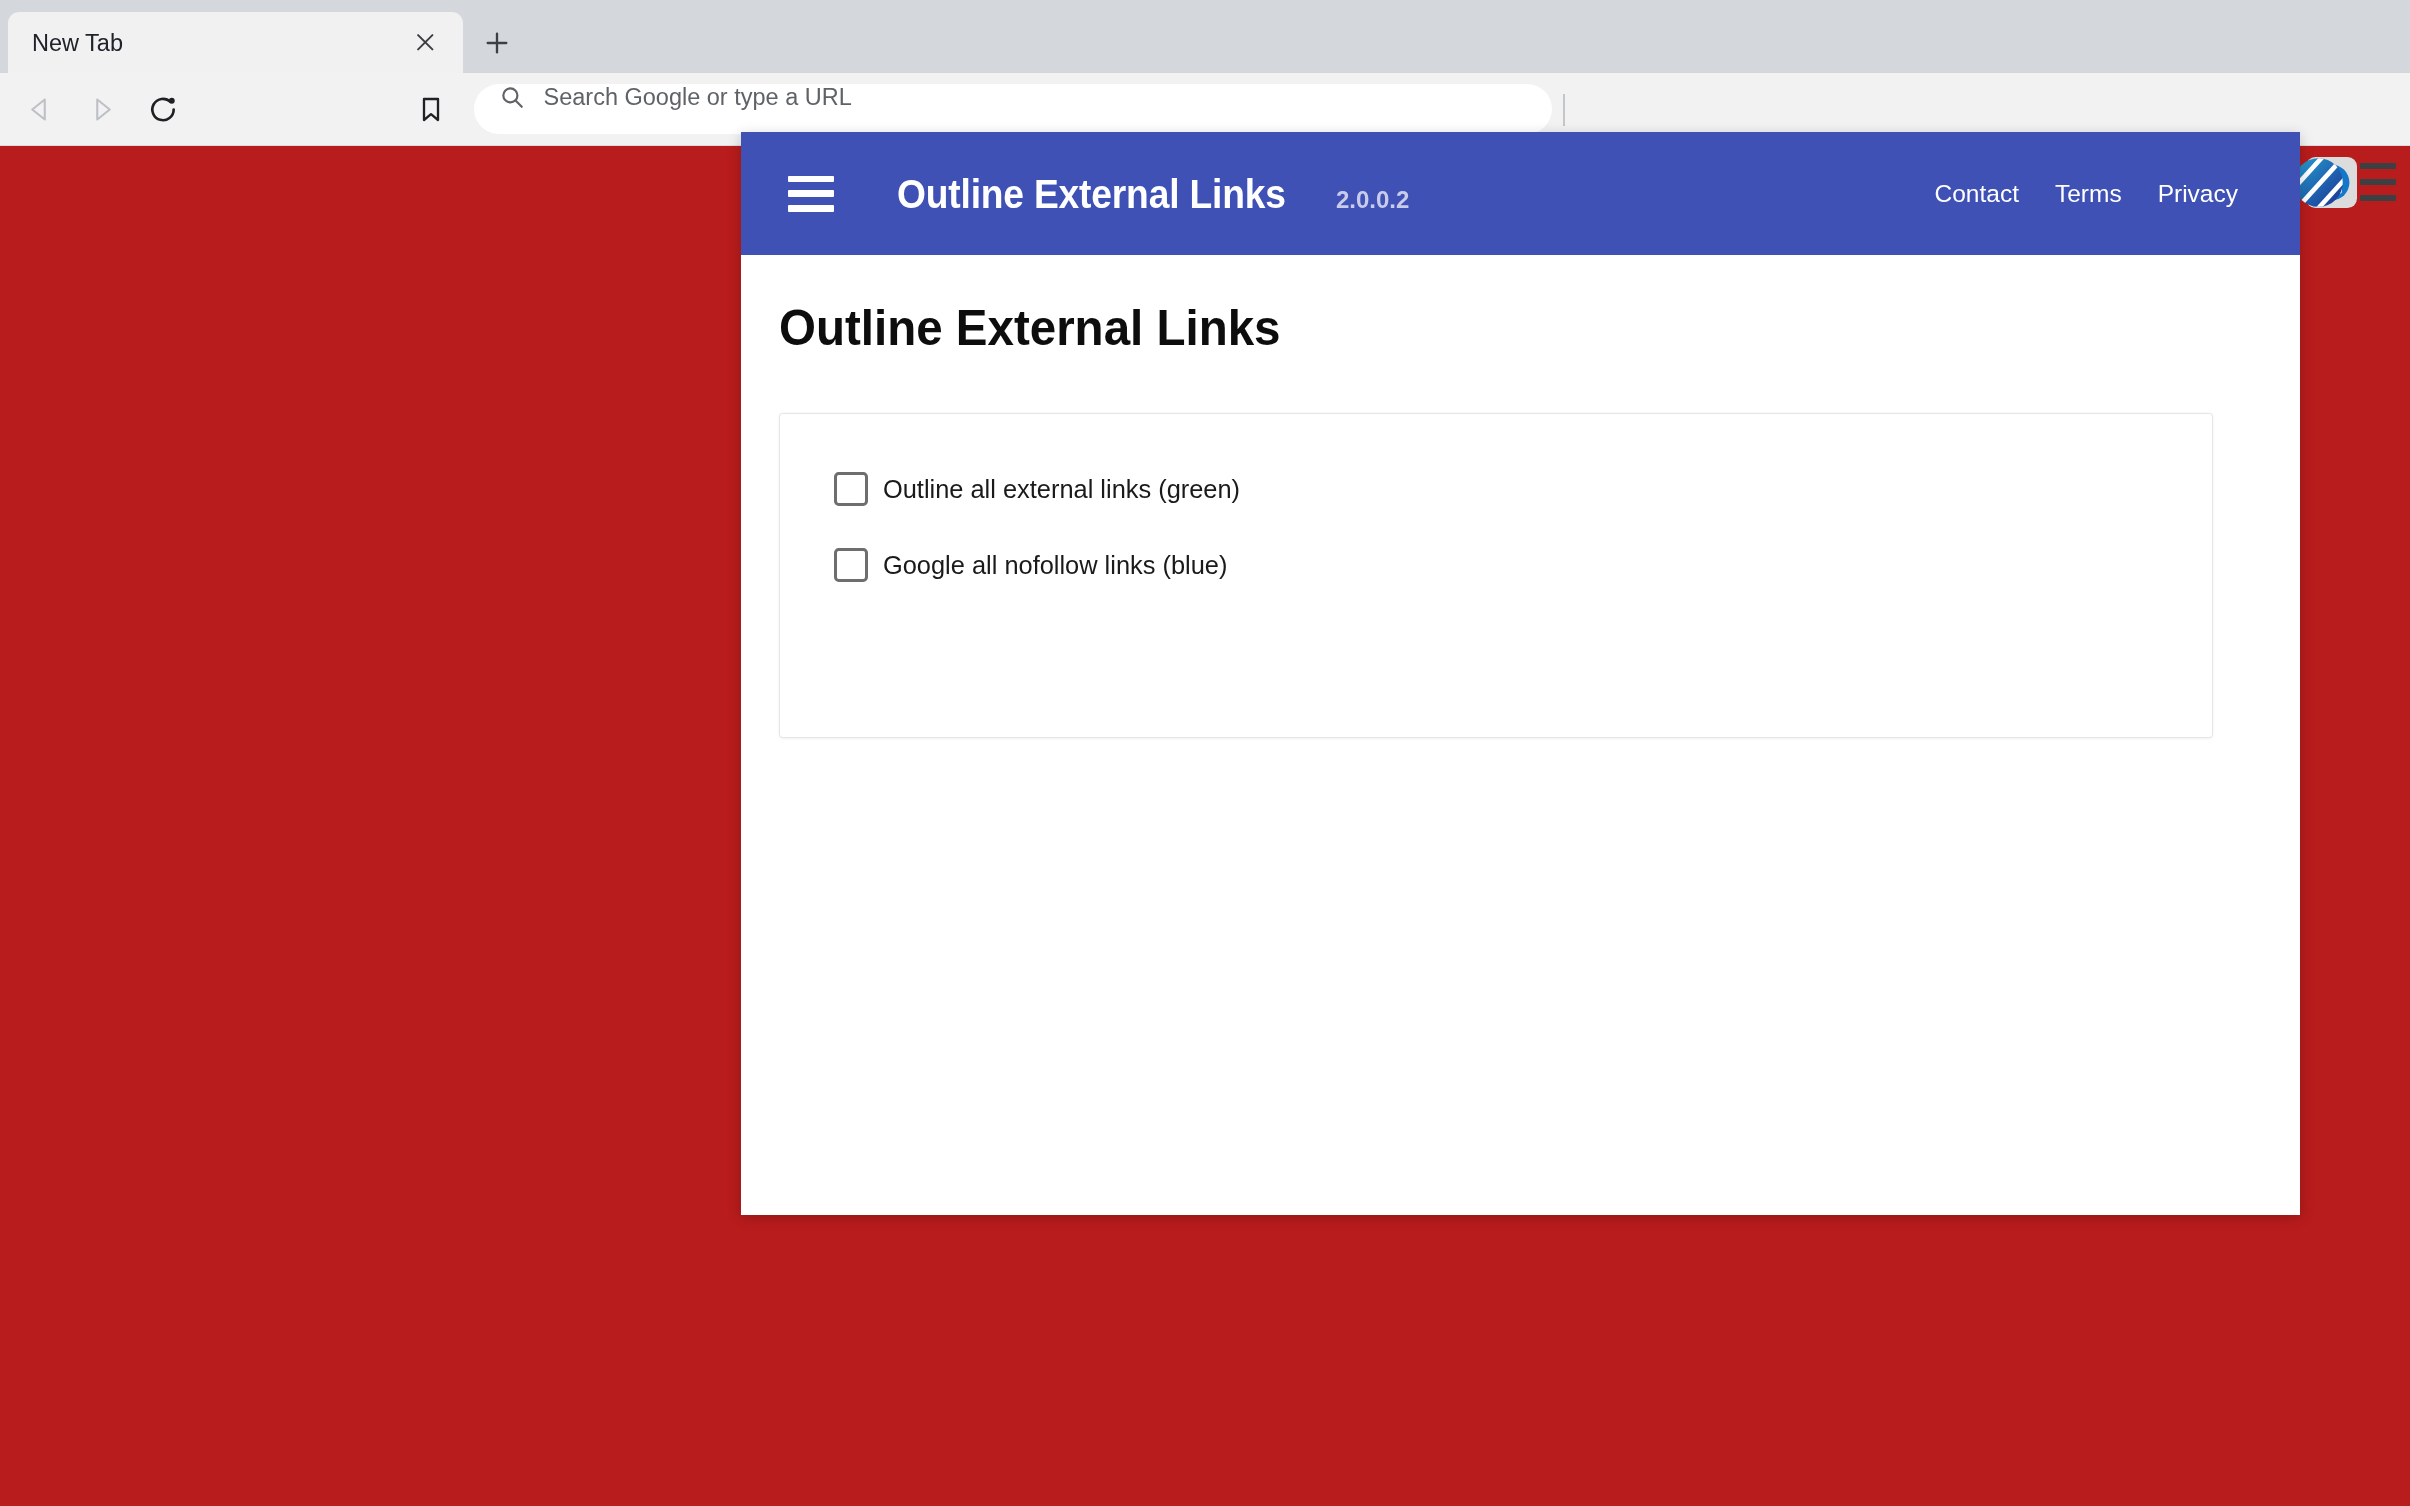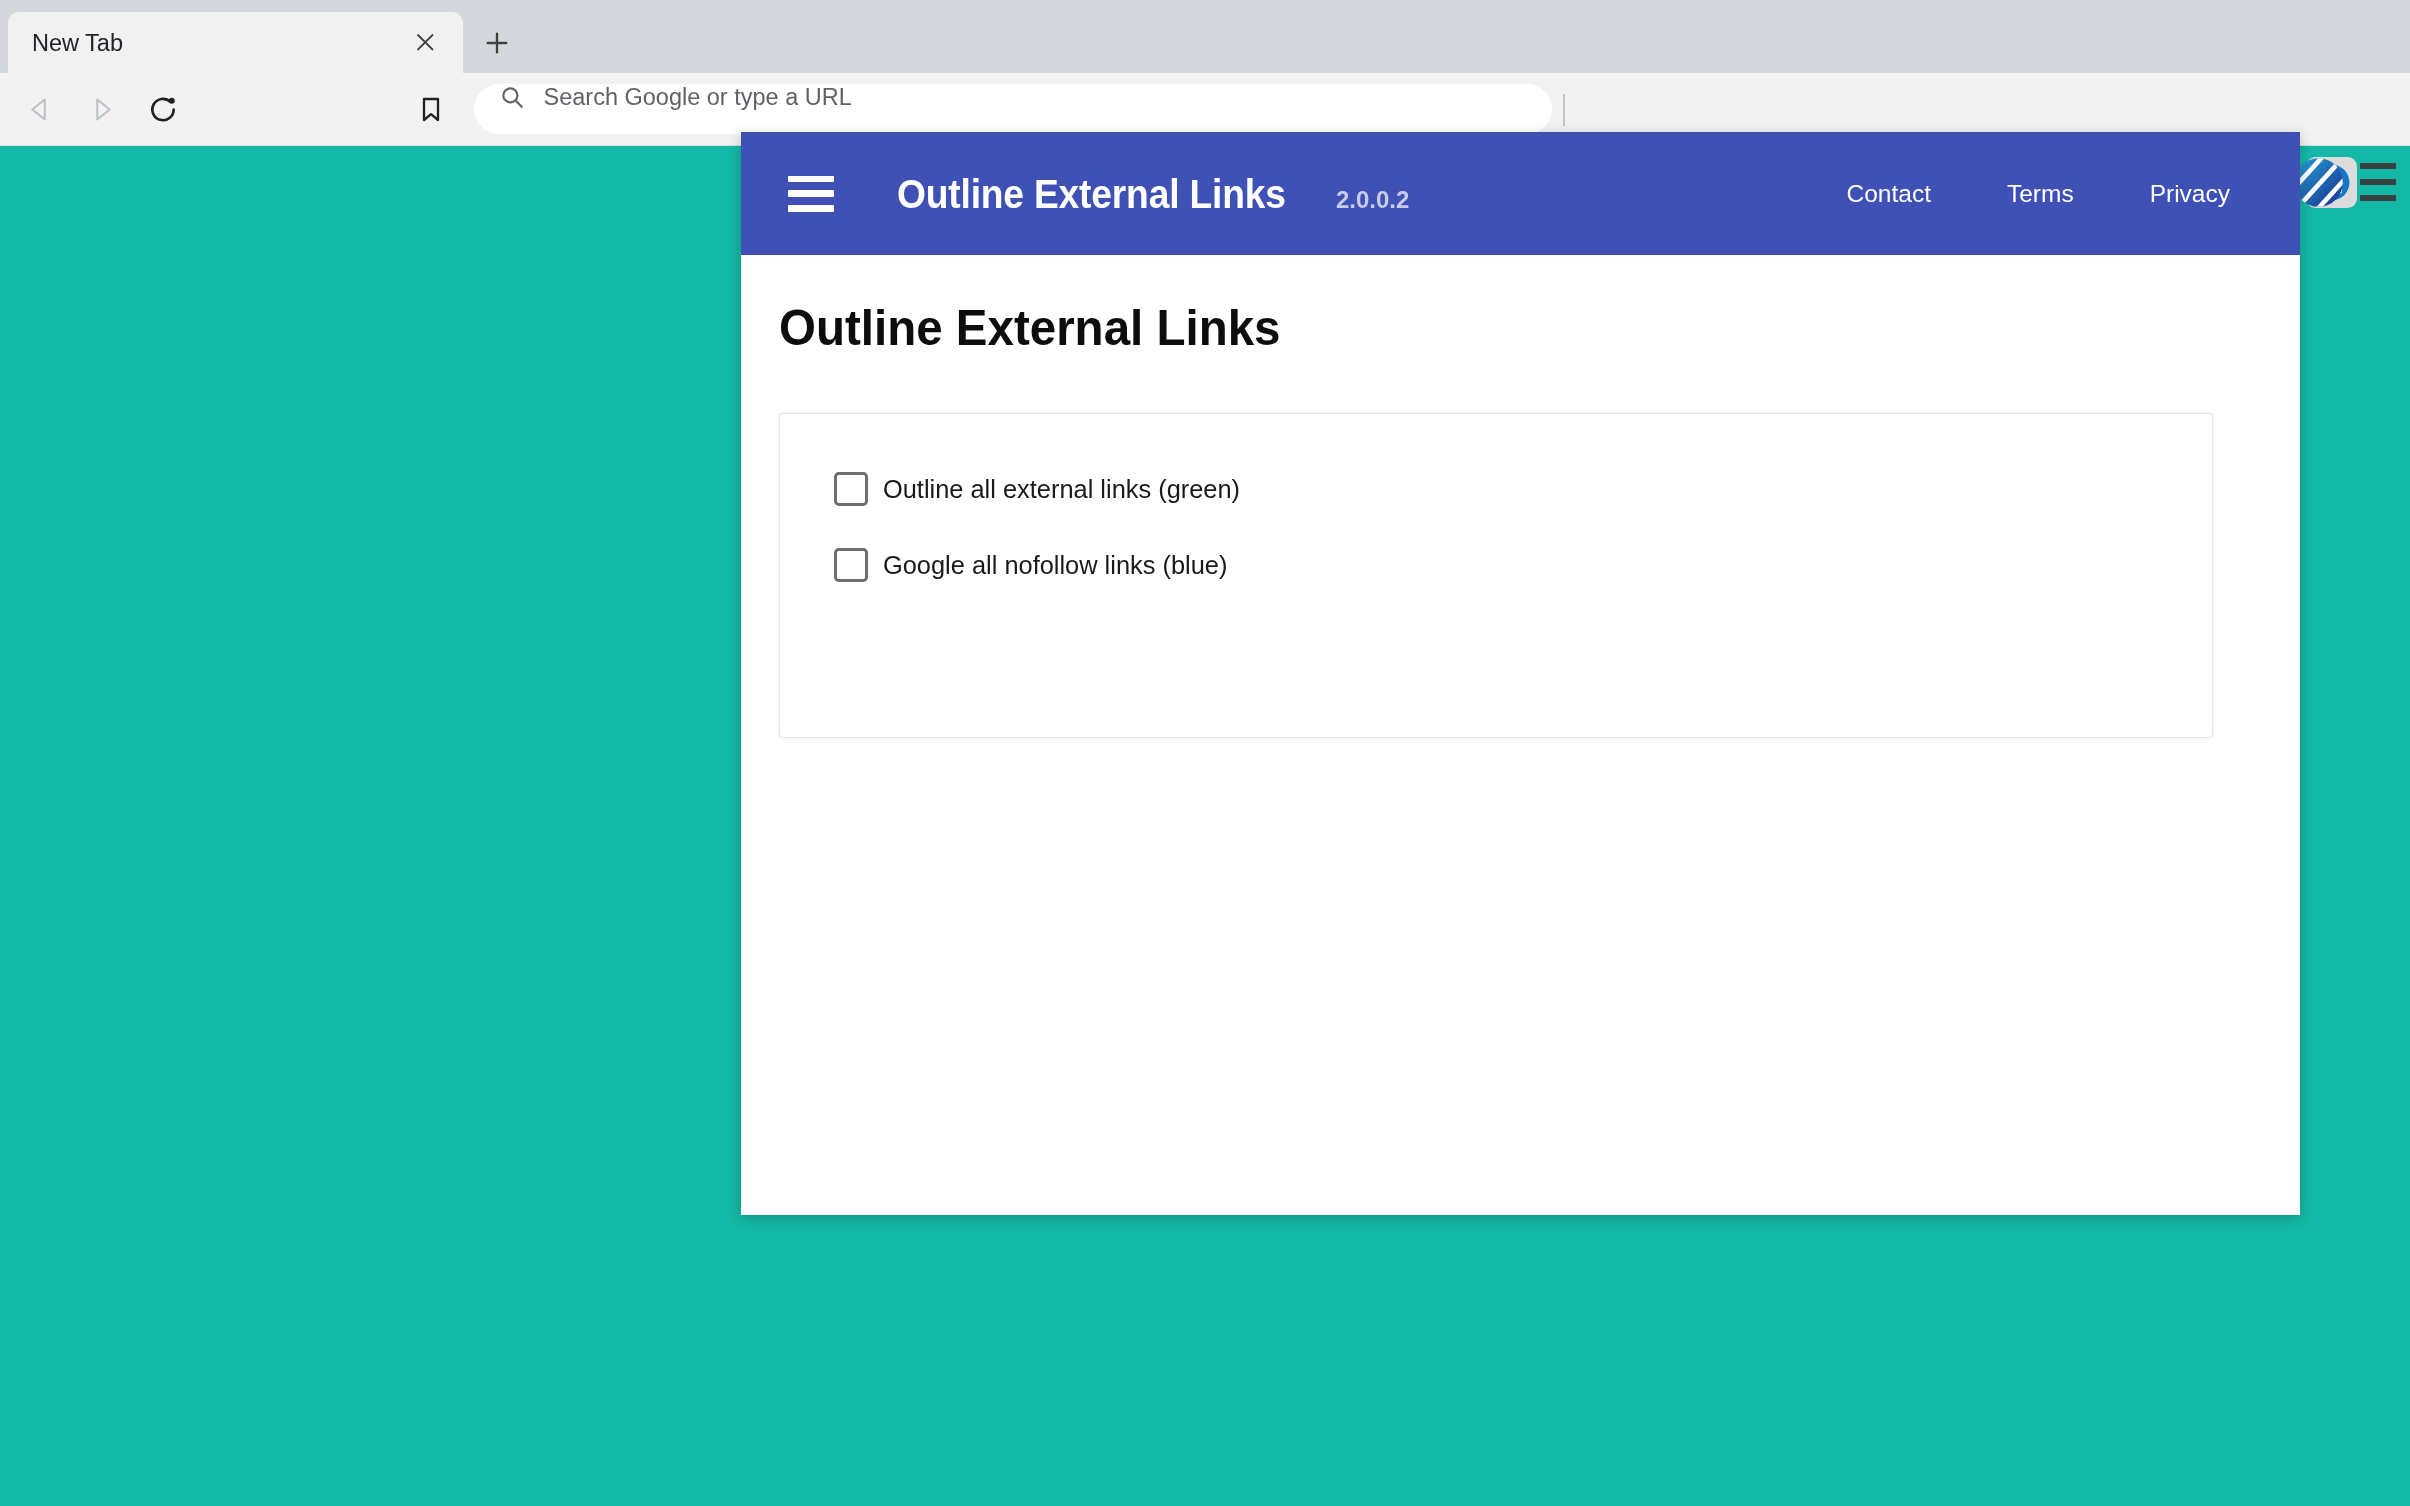--- a/index.html
+++ b/index.html
@@ -9,21 +9,21 @@
     height: 1507px;
     overflow: hidden;
     background: #ffffff;
     font-family: "Liberation Sans", sans-serif;
   }
 
   
   .browser {
     position: absolute;
     inset: 0;
-    background: #14b8a6;
+    background: #b91c1c;
   }
 
   .tabstrip {
     position: absolute;
     top: 0; left: 0;
     width: 2411px;
     height: 73px;
     background: #d4d8dc;
   }
 
@@ -256,26 +256,26 @@
   .popup-brand-version {
     font-family: "Liberation Sans Narrow", "Liberation Sans", sans-serif;
     font-size: 24px;
     font-weight: bold;
     color: #c8ccea;
     white-space: nowrap;
   }
 
   .popup-nav {
     position: absolute;
-    right: 70px;
+    right: 62px;
     top: 50%;
     transform: translateY(-50%);
     display: flex;
     align-items: center;
-    gap: 76px;
+    gap: 36px;
   }
 
   .popup-nav a {
     font-size: 24.5px;
     color: #ffffff;
     text-decoration: none;
     white-space: nowrap;
   }
 
   .popup-body {

